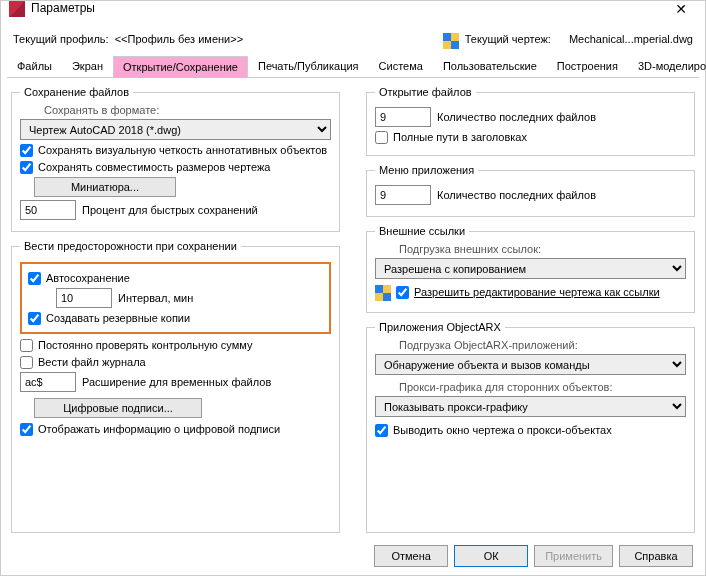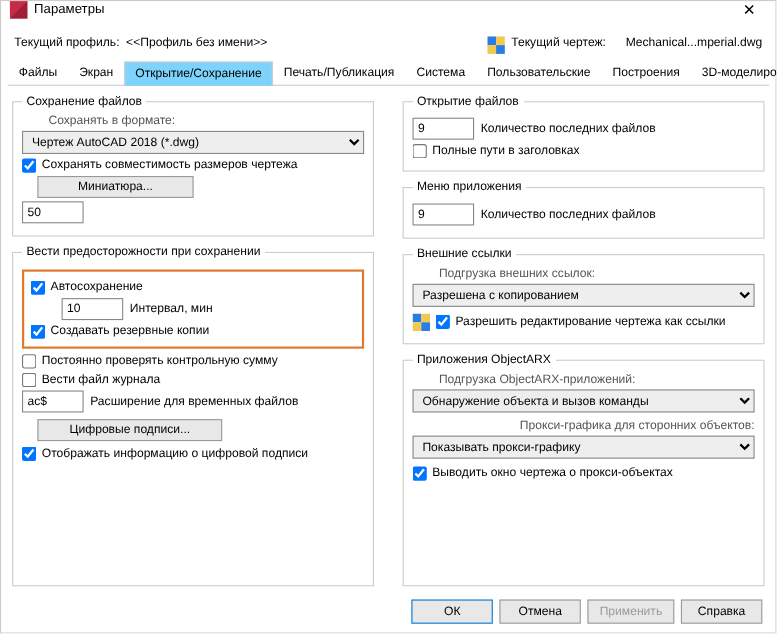--- a/index.html
+++ b/index.html
@@ -7,21 +7,21 @@
   .window { width: 706px; height: 576px; border: 1px solid #ccc; display: flex; flex-direction: column; background: #fff; }
   .titlebar { display: flex; height: 28px; padding: 0 8px; }
   .app-icon { width: 16px; height: 16px; background: linear-gradient(135deg,#c62a44 50%,#a01f38 50%); margin-right: 6px; }
   .title { font-size: 12px; flex: 1; }
   .close { width: 32px; text-align: center; font-size: 14px; cursor: pointer; }
   .profile-row { display: flex; padding: 4px 12px 6px; font-size: 11px; gap: 6px; }
   .profile-row .drw-icon { width:16px; height:16px; display:inline-block; }
   .drw-icon svg { display:block; }
   .tabs { display: flex; border-bottom: 1px solid #ccc; margin: 0 6px; position: relative; }
   .tab { padding: 4px 9px 5px; border: 1px solid transparent; border-bottom: none; cursor: pointer; font-size: 11px; white-space: nowrap; }
-  .tab.active { border-color: #ccc; background: #7dd3fc; position: relative; top: 1px; }
+  .tab.active { border-color: #ccc; background: #f9a8d4; position: relative; top: 1px; }
   .content { flex: 1; display: flex; padding: 8px 10px 4px; gap: 26px; overflow: hidden; }
   .col { flex: 1; display: flex; flex-direction: column; gap: 8px; }
   fieldset { border: 1px solid #ccc; padding: 6px 8px 8px; font-size: 11px; }
   legend { padding: 0 4px; font-size: 11px; }
   .row { display: flex; align-items: center; gap: 6px; margin: 3px 0; }
   .chk { display: flex; align-items: flex-start; gap: 5px; margin: 3px 0; line-height: 14px; }
   .chk input { margin-top: 1px; }
   .chk .lbl { flex: 1; }
   input[type=text] { border: 1px solid #888; font-size: 11px; padding: 2px 4px; height: 20px; }
   input[type=text].small { width: 56px; }
@@ -76,27 +76,32 @@
     <div class="col">
 
       <fieldset>
         <legend>Сохранение файлов</legend>
         <div class="sub-label">Сохранять в формате:</div>
         <select>
           <option>Чертеж AutoCAD 2018 (*.dwg)</option>
         </select>
         <div class="chk">
           <input type="checkbox" checked="" style="">
+          <span class="lbl">Сохранять визуальную четкость аннотативных объектов</span>
+        </div>
+        <div class="chk">
+          <input type="checkbox" checked="" style="">
           <span class="lbl">Сохранять совместимость размеров чертежа</span>
         </div>
         <div class="row" style="margin-left:14px;">
           <button class="normal" style="width:142px">Миниатюра...</button>
         </div>
         <div class="row">
           <input type="text" class="small" value="50" style="">
+          <span>Процент для быстрых сохранений</span>
         </div>
       </fieldset>
 
       <fieldset style="flex:1">
         <legend>Вести предосторожности при сохранении</legend>
         <div class="highlight-box">
           <div class="chk">
             <input type="checkbox" checked="" style="">
             <span class="lbl">Автосохранение</span>
           </div>
@@ -152,51 +157,51 @@
           <span>Количество последних файлов</span>
         </div>
       </fieldset>
 
       <fieldset>
         <legend>Внешние ссылки</legend>
         <div class="sub-label">Подгрузка внешних ссылок:</div>
         <select>
           <option>Разрешена с копированием</option>
         </select>
-        <div class="chk" style="margin-top:6px;">
+        <div class="chk" style="margin-top:6px;text-decoration:underline;">
           <span class="drw-icon" style="flex:none">
             <svg width="16" height="16">
                 <rect x="0" y="0" width="8" height="8" fill="#2a7de1"></rect>
                 <rect x="8" y="0" width="8" height="8" fill="#f2c94c"></rect>
                 <rect x="0" y="8" width="8" height="8" fill="#f2c94c"></rect>
                 <rect x="8" y="8" width="8" height="8" fill="#2a7de1"></rect>
               </svg>
           </span>
           <input type="checkbox" checked="" style="">
           <span class="lbl">Разрешить редактирование чертежа как ссылки</span>
         </div>
       </fieldset>
 
       <fieldset style="flex:1">
         <legend>Приложения ObjectARX</legend>
         <div class="sub-label">Подгрузка ObjectARX-приложений:</div>
         <select>
           <option>Обнаружение объекта и вызов команды</option>
         </select>
-        <div class="sub-label" style="margin-top:6px;text-align:right;">Прокси-графика для сторонних объектов:</div>
+        <div class="sub-label" style="margin-top:6px;">Прокси-графика для сторонних объектов:</div>
         <select>
           <option>Показывать прокси-графику</option>
         </select>
         <div class="chk" style="margin-top:6px;">
           <input type="checkbox" checked="" style="">
           <span class="lbl">Выводить окно чертежа о прокси-объектах</span>
         </div>
       </fieldset>
     </div>
   </div>
 
   <div class="btnbar">
+    <button class="normal">Отмена</button>
     <button class="normal" style="border:1px solid #0078d7">ОК</button>
-    <button class="normal">Отмена</button>
     <button class="normal" disabled="">Применить</button>
     <button class="normal">Справка</button>
   </div>
 </div>
 
 </body></html>

